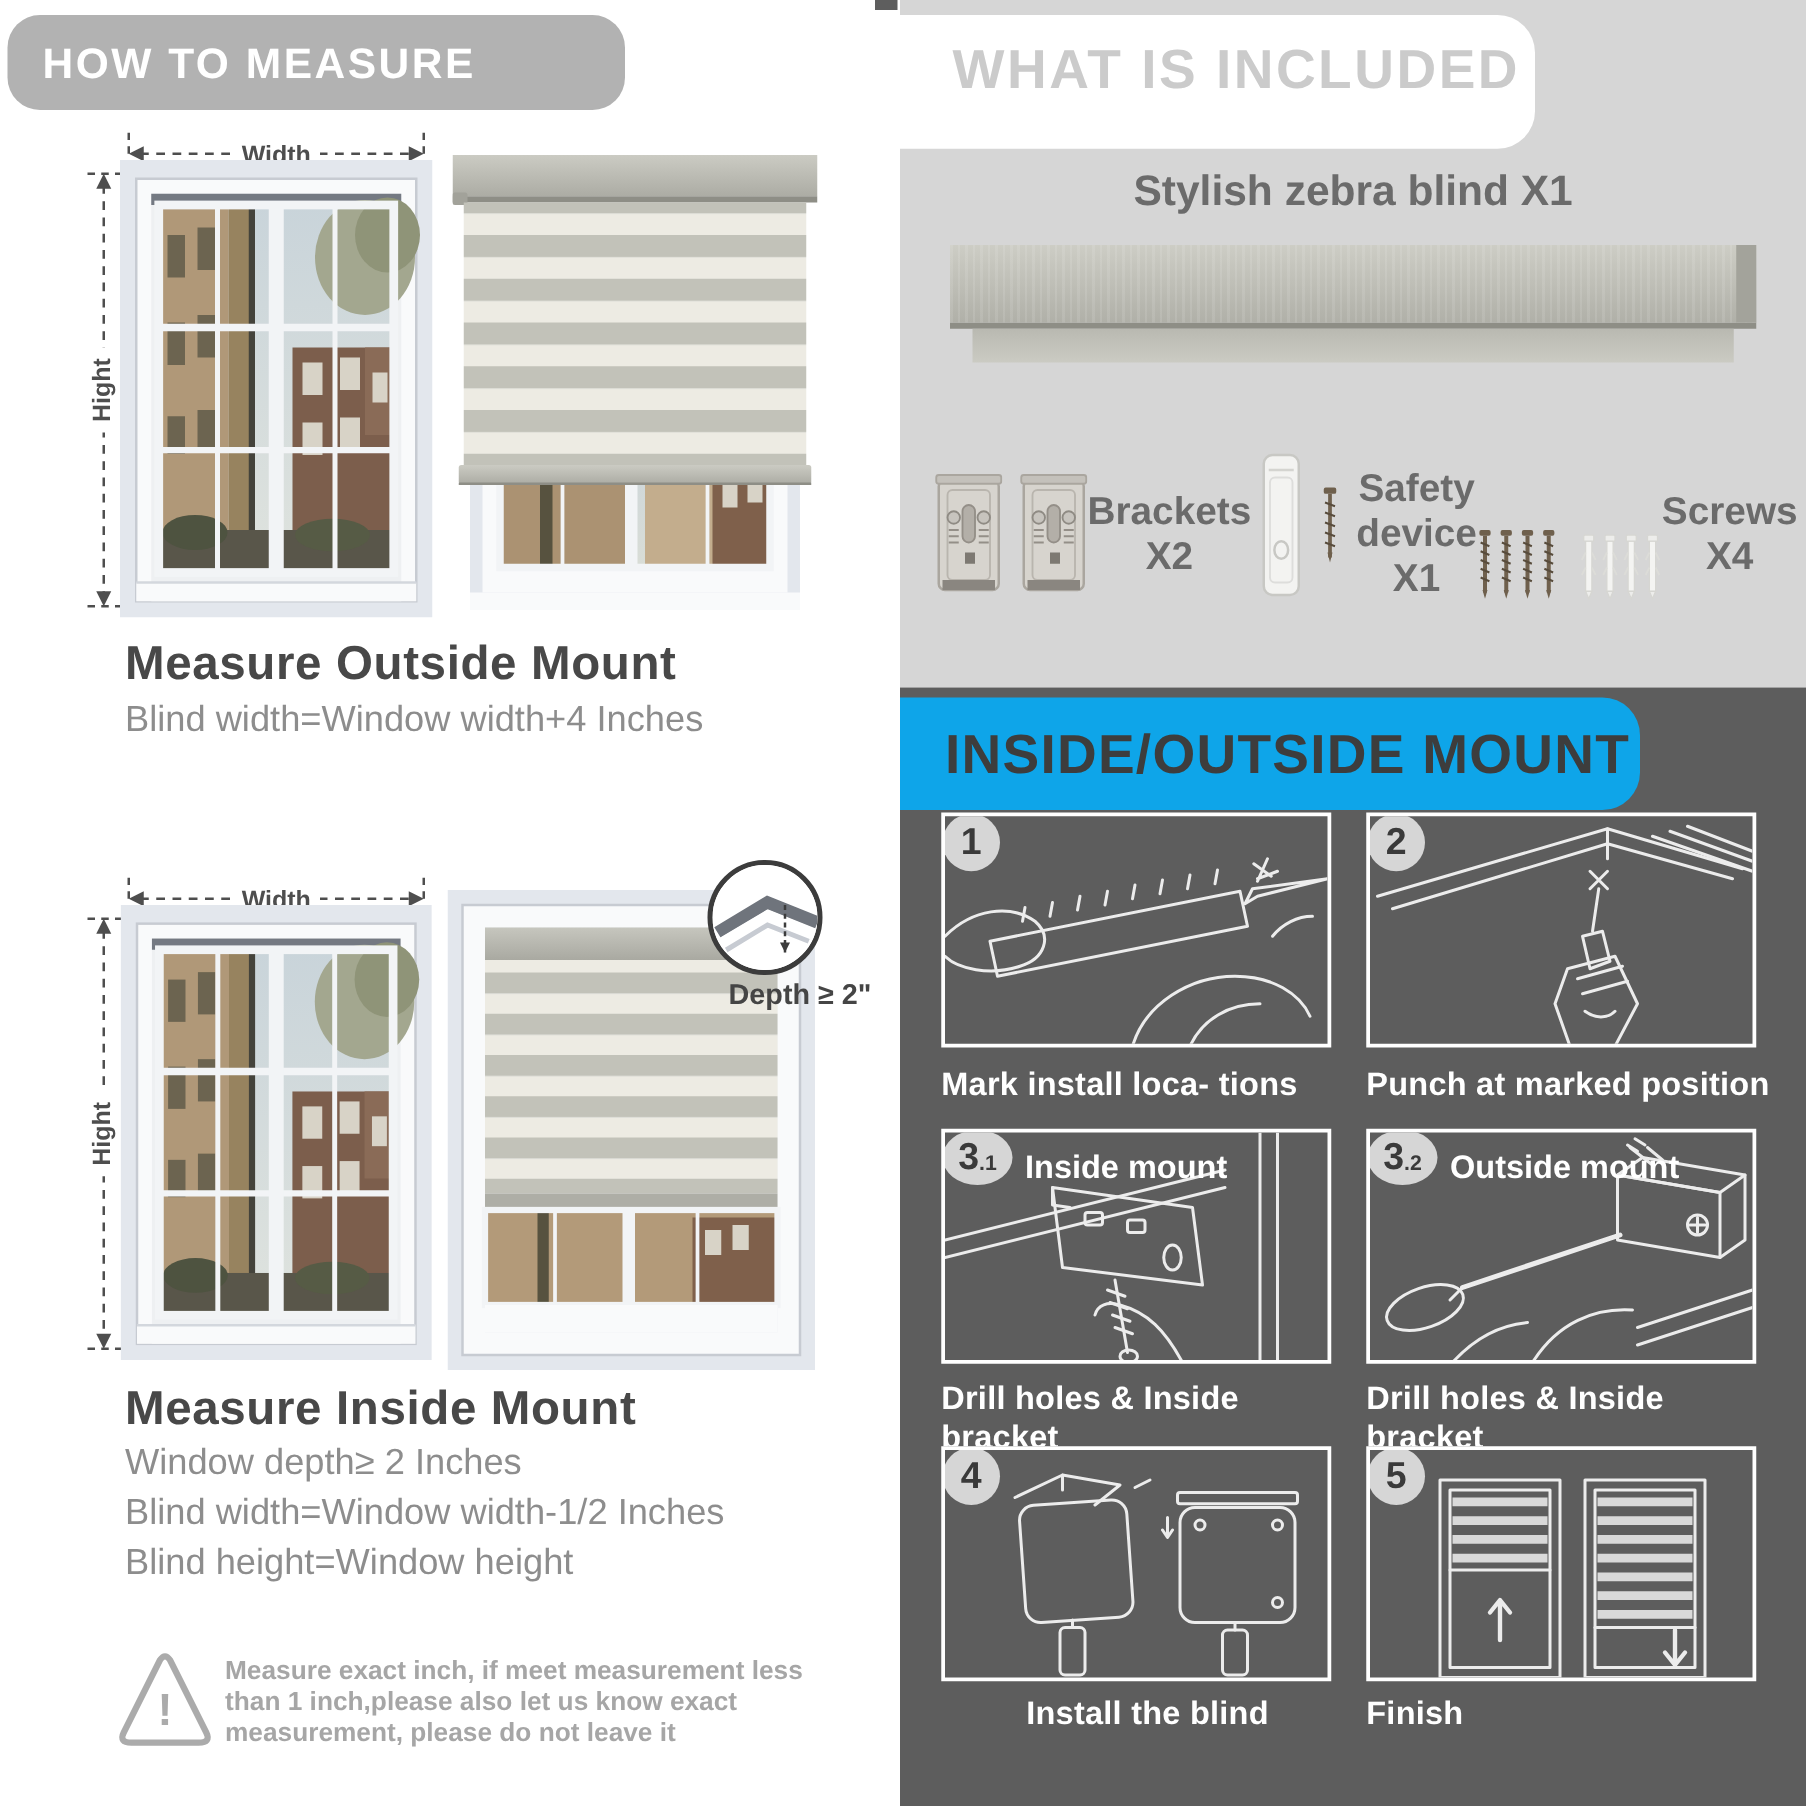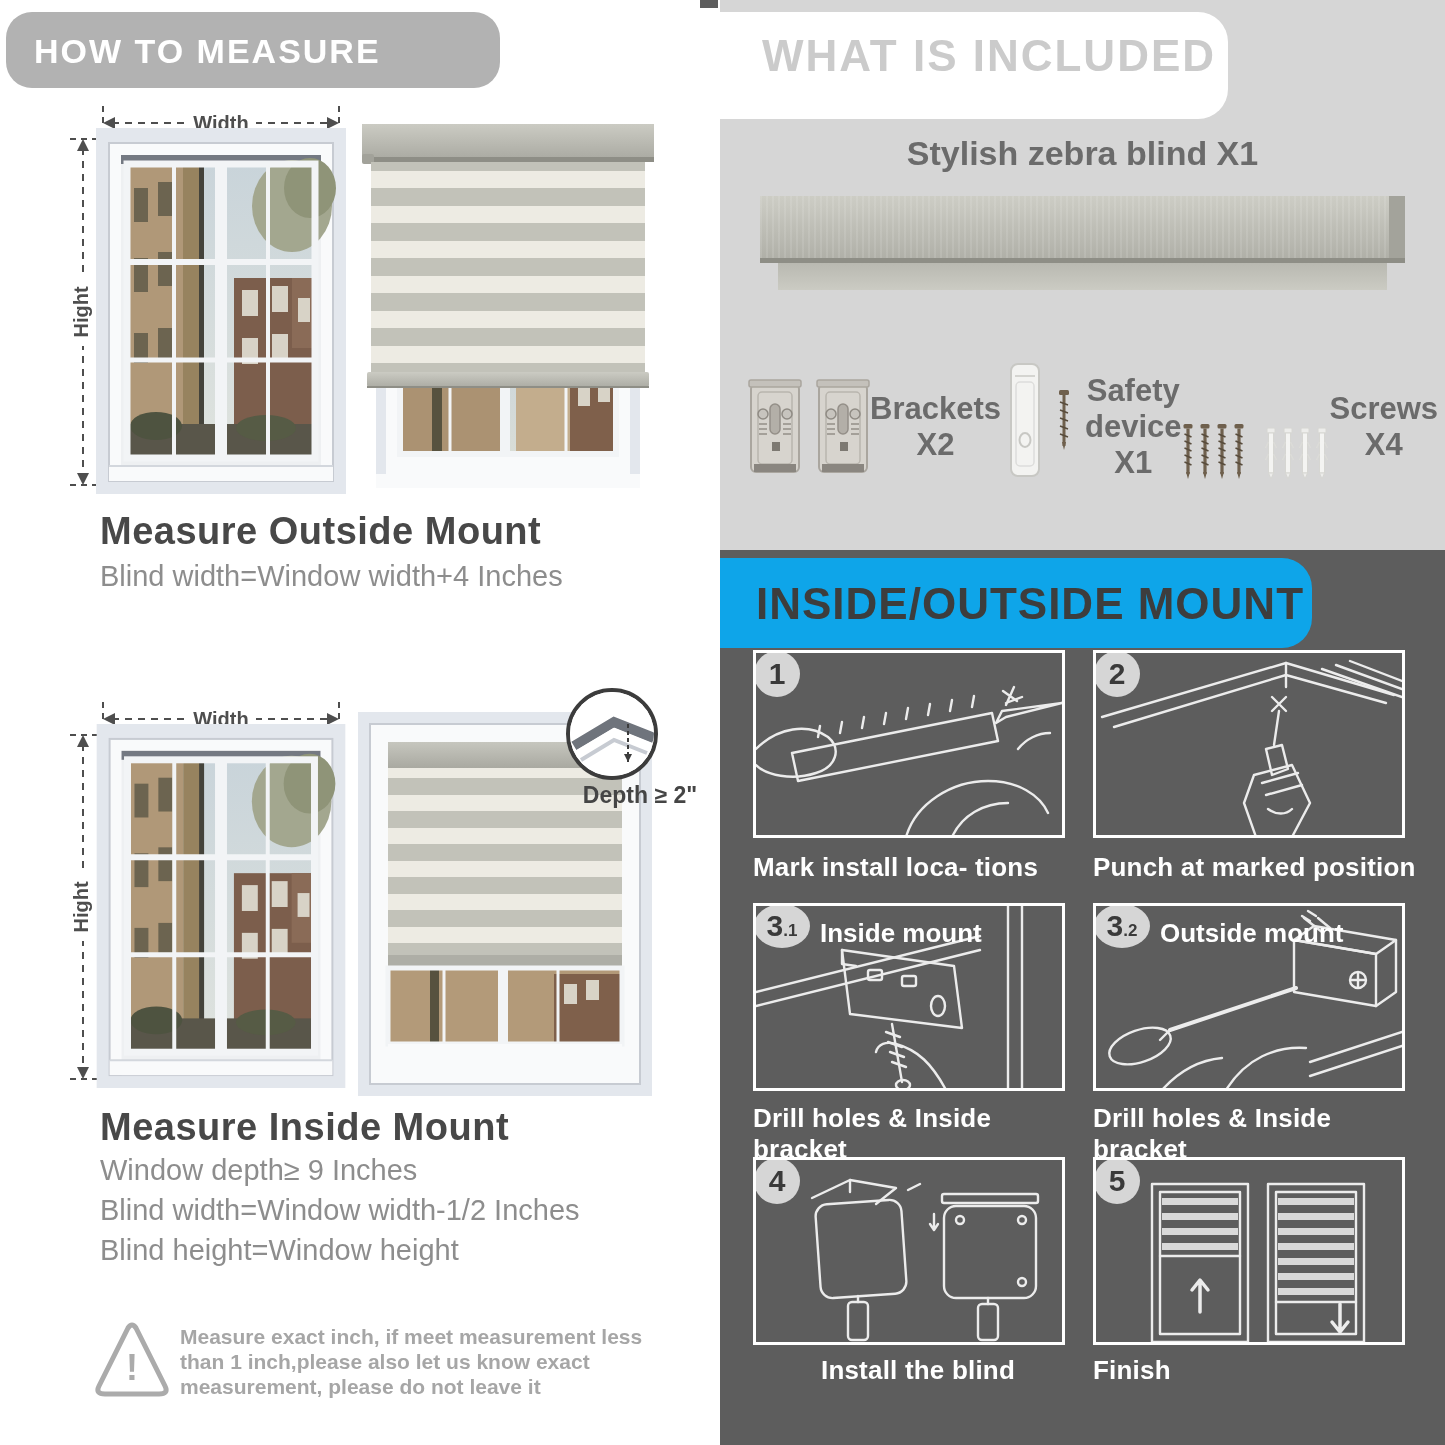--- a/index.html
+++ b/index.html
@@ -280,21 +280,21 @@
       <path d="M4,54 L44,30 L84,46" stroke="#6f747c" stroke-width="10" fill="none"></path>
       <path d="M7,61 L44,39 L81,54" stroke="#ffffff" stroke-width="6" fill="none"></path>
       <path d="M11,68 L44,48 L77,61" stroke="#c7cbd2" stroke-width="4" fill="none"></path>
       <line x1="58" y1="32" x2="58" y2="70" stroke="#3c3c3c" stroke-width="2" stroke-dasharray="4 3"></line>
       <polygon points="58,70 54,62 62,62" fill="#3c3c3c"></polygon>
     </svg>
   </div>
   <div class="abs depth-label" style="left:570px;top:782px;width:140px;text-align:center;">Depth ≥ 2"</div>
 
   <div class="abs sec-title" style="left:100px;top:1106px;">Measure Inside Mount</div>
-  <div class="abs sec-line" style="left:100px;top:1154px;">Window depth≥ 9 Inches</div>
+  <div class="abs sec-line" style="left:100px;top:1154px;">Window depth≥ 2 Inches</div>
   <div class="abs sec-line" style="left:100px;top:1194px;">Blind width=Window width-1/2 Inches</div>
   <div class="abs sec-line" style="left:100px;top:1234px;">Blind height=Window height</div>
 
   <svg class="abs" style="left:94px;top:1320px;" width="76" height="82" viewBox="0 0 76 82">
     <path d="M34,8 Q38,2 42,8 L71,66 Q75,74 65,74 L11,74 Q1,74 5,66 Z" fill="none" stroke="#ababab" stroke-width="5" stroke-linejoin="round"></path>
     <text x="38" y="60" text-anchor="middle" font-size="36" font-weight="bold" fill="#ababab">!</text>
   </svg>
   <div class="abs warn-text" style="left:180px;top:1324px;width:490px;">
     <span>Measure exact inch, if meet measurement less</span>
     <span>than 1 inch,please also let us know exact</span>

